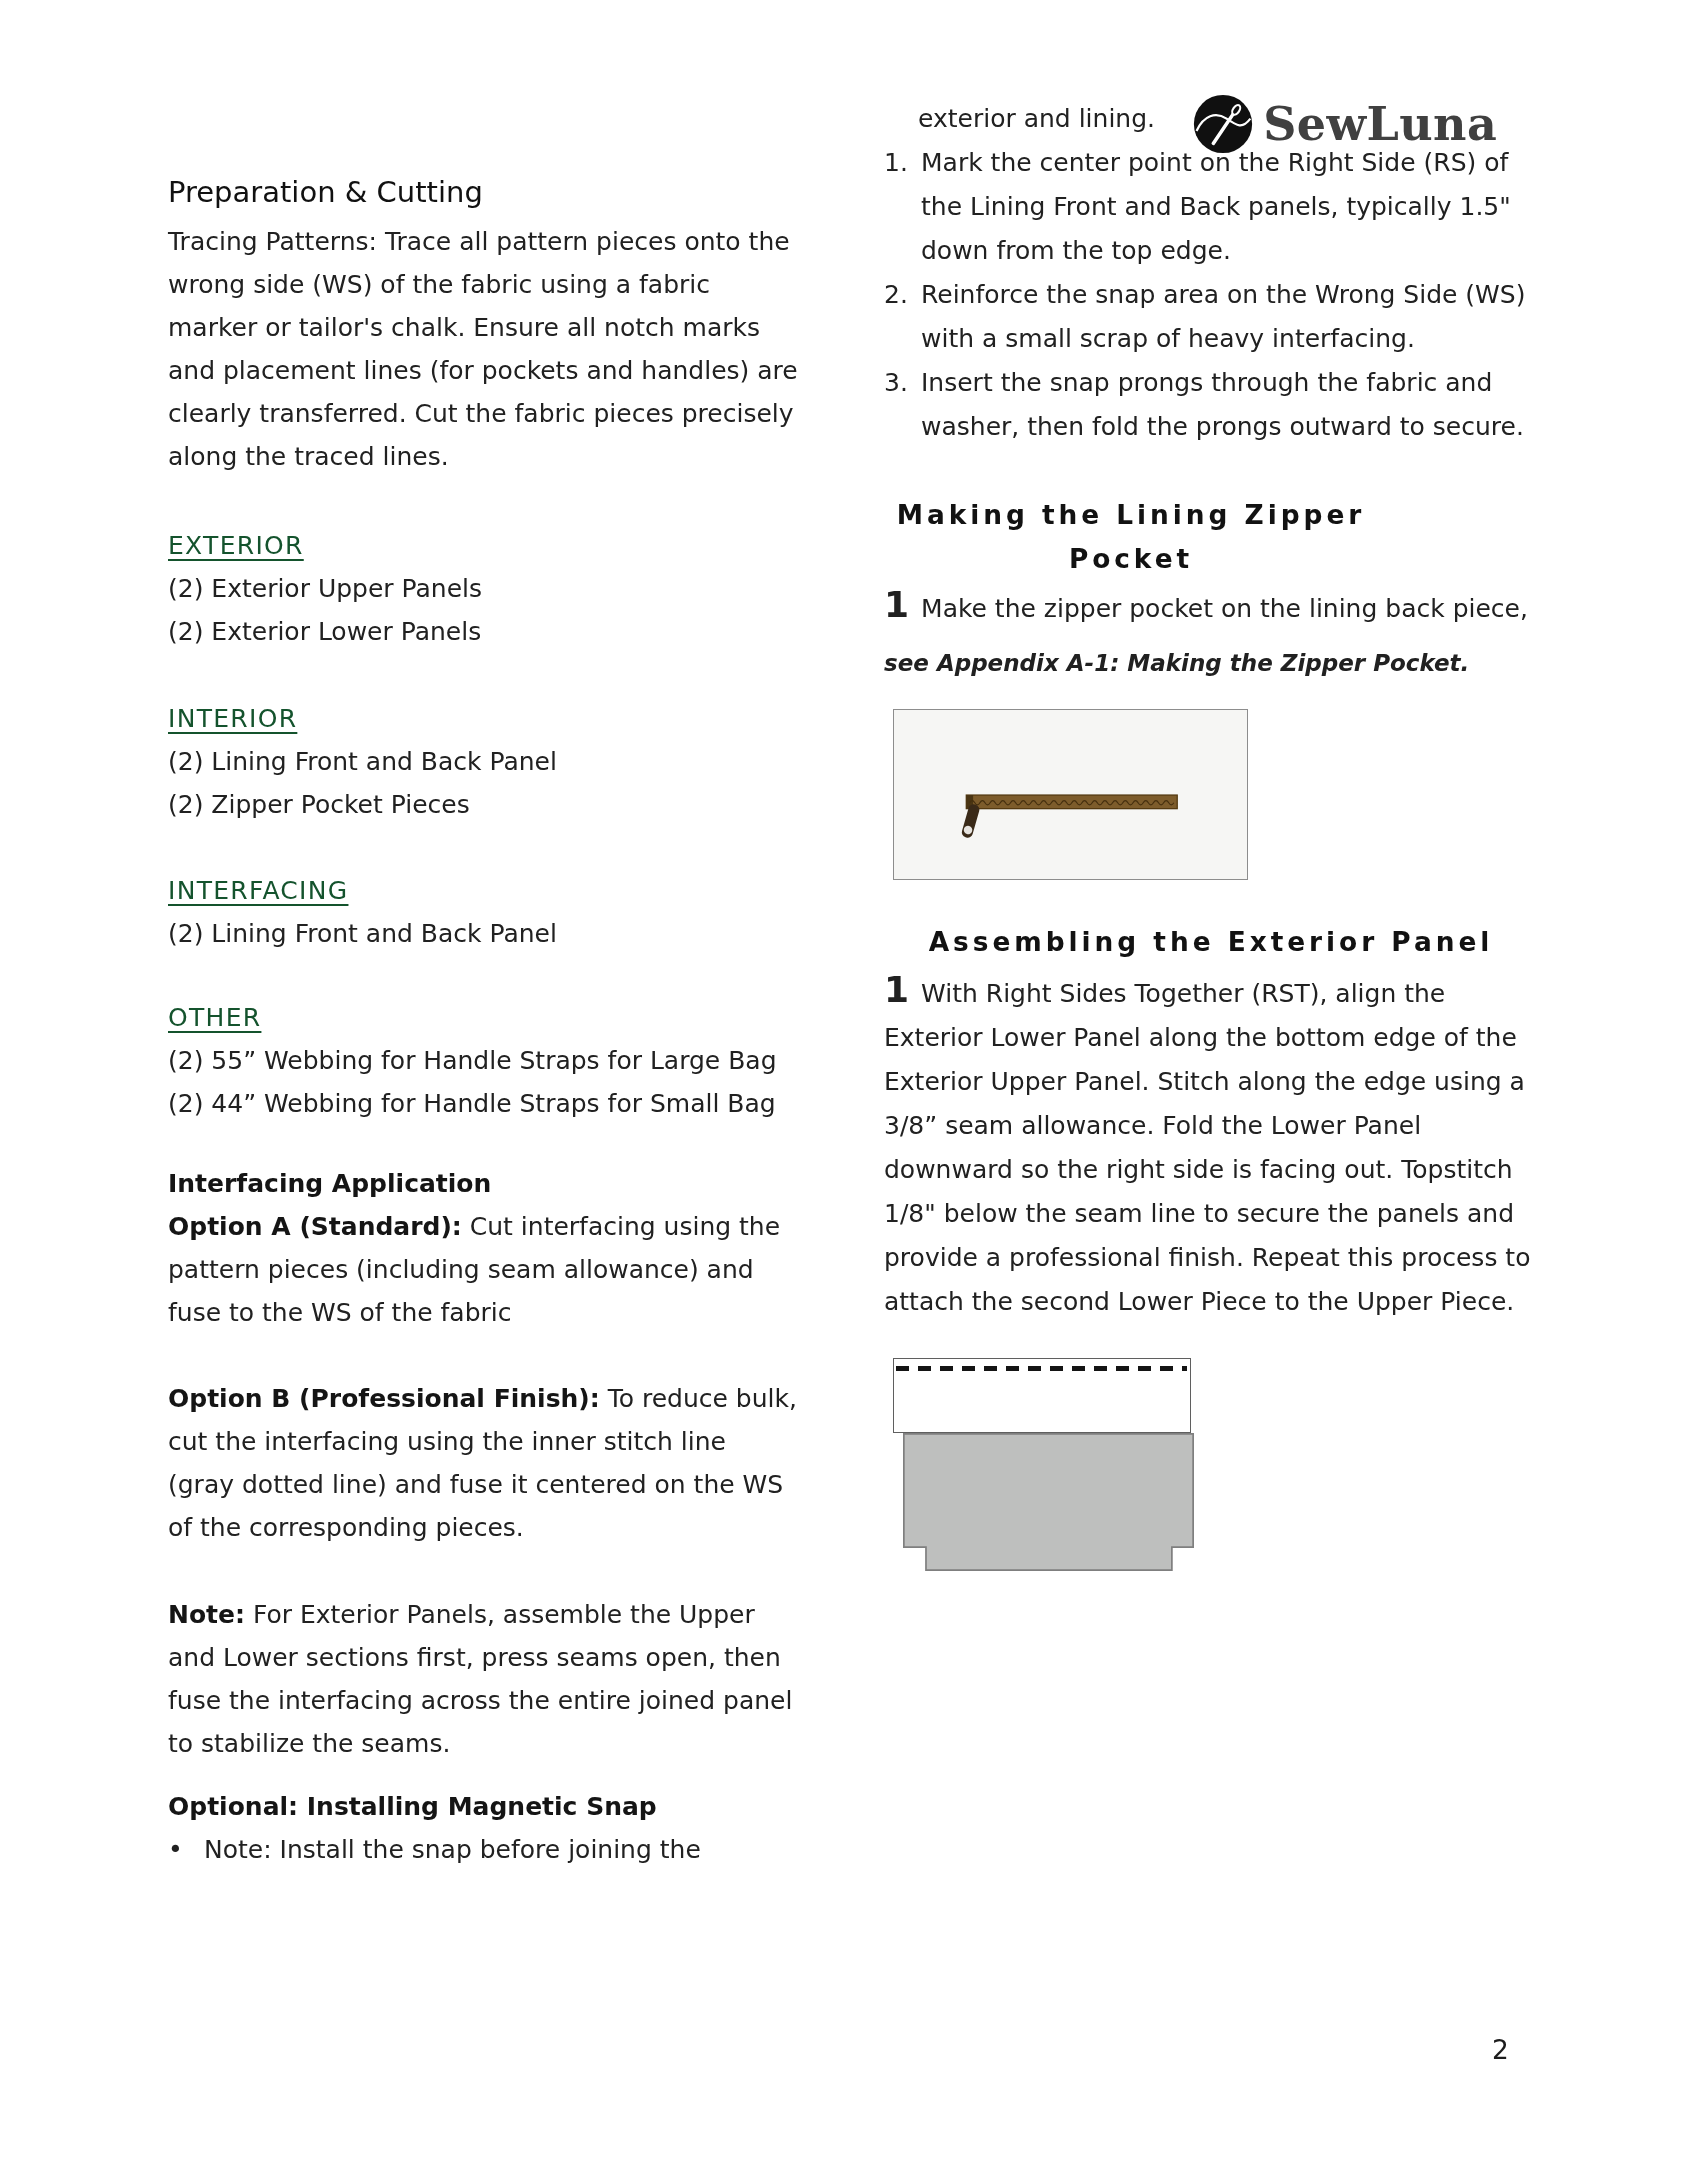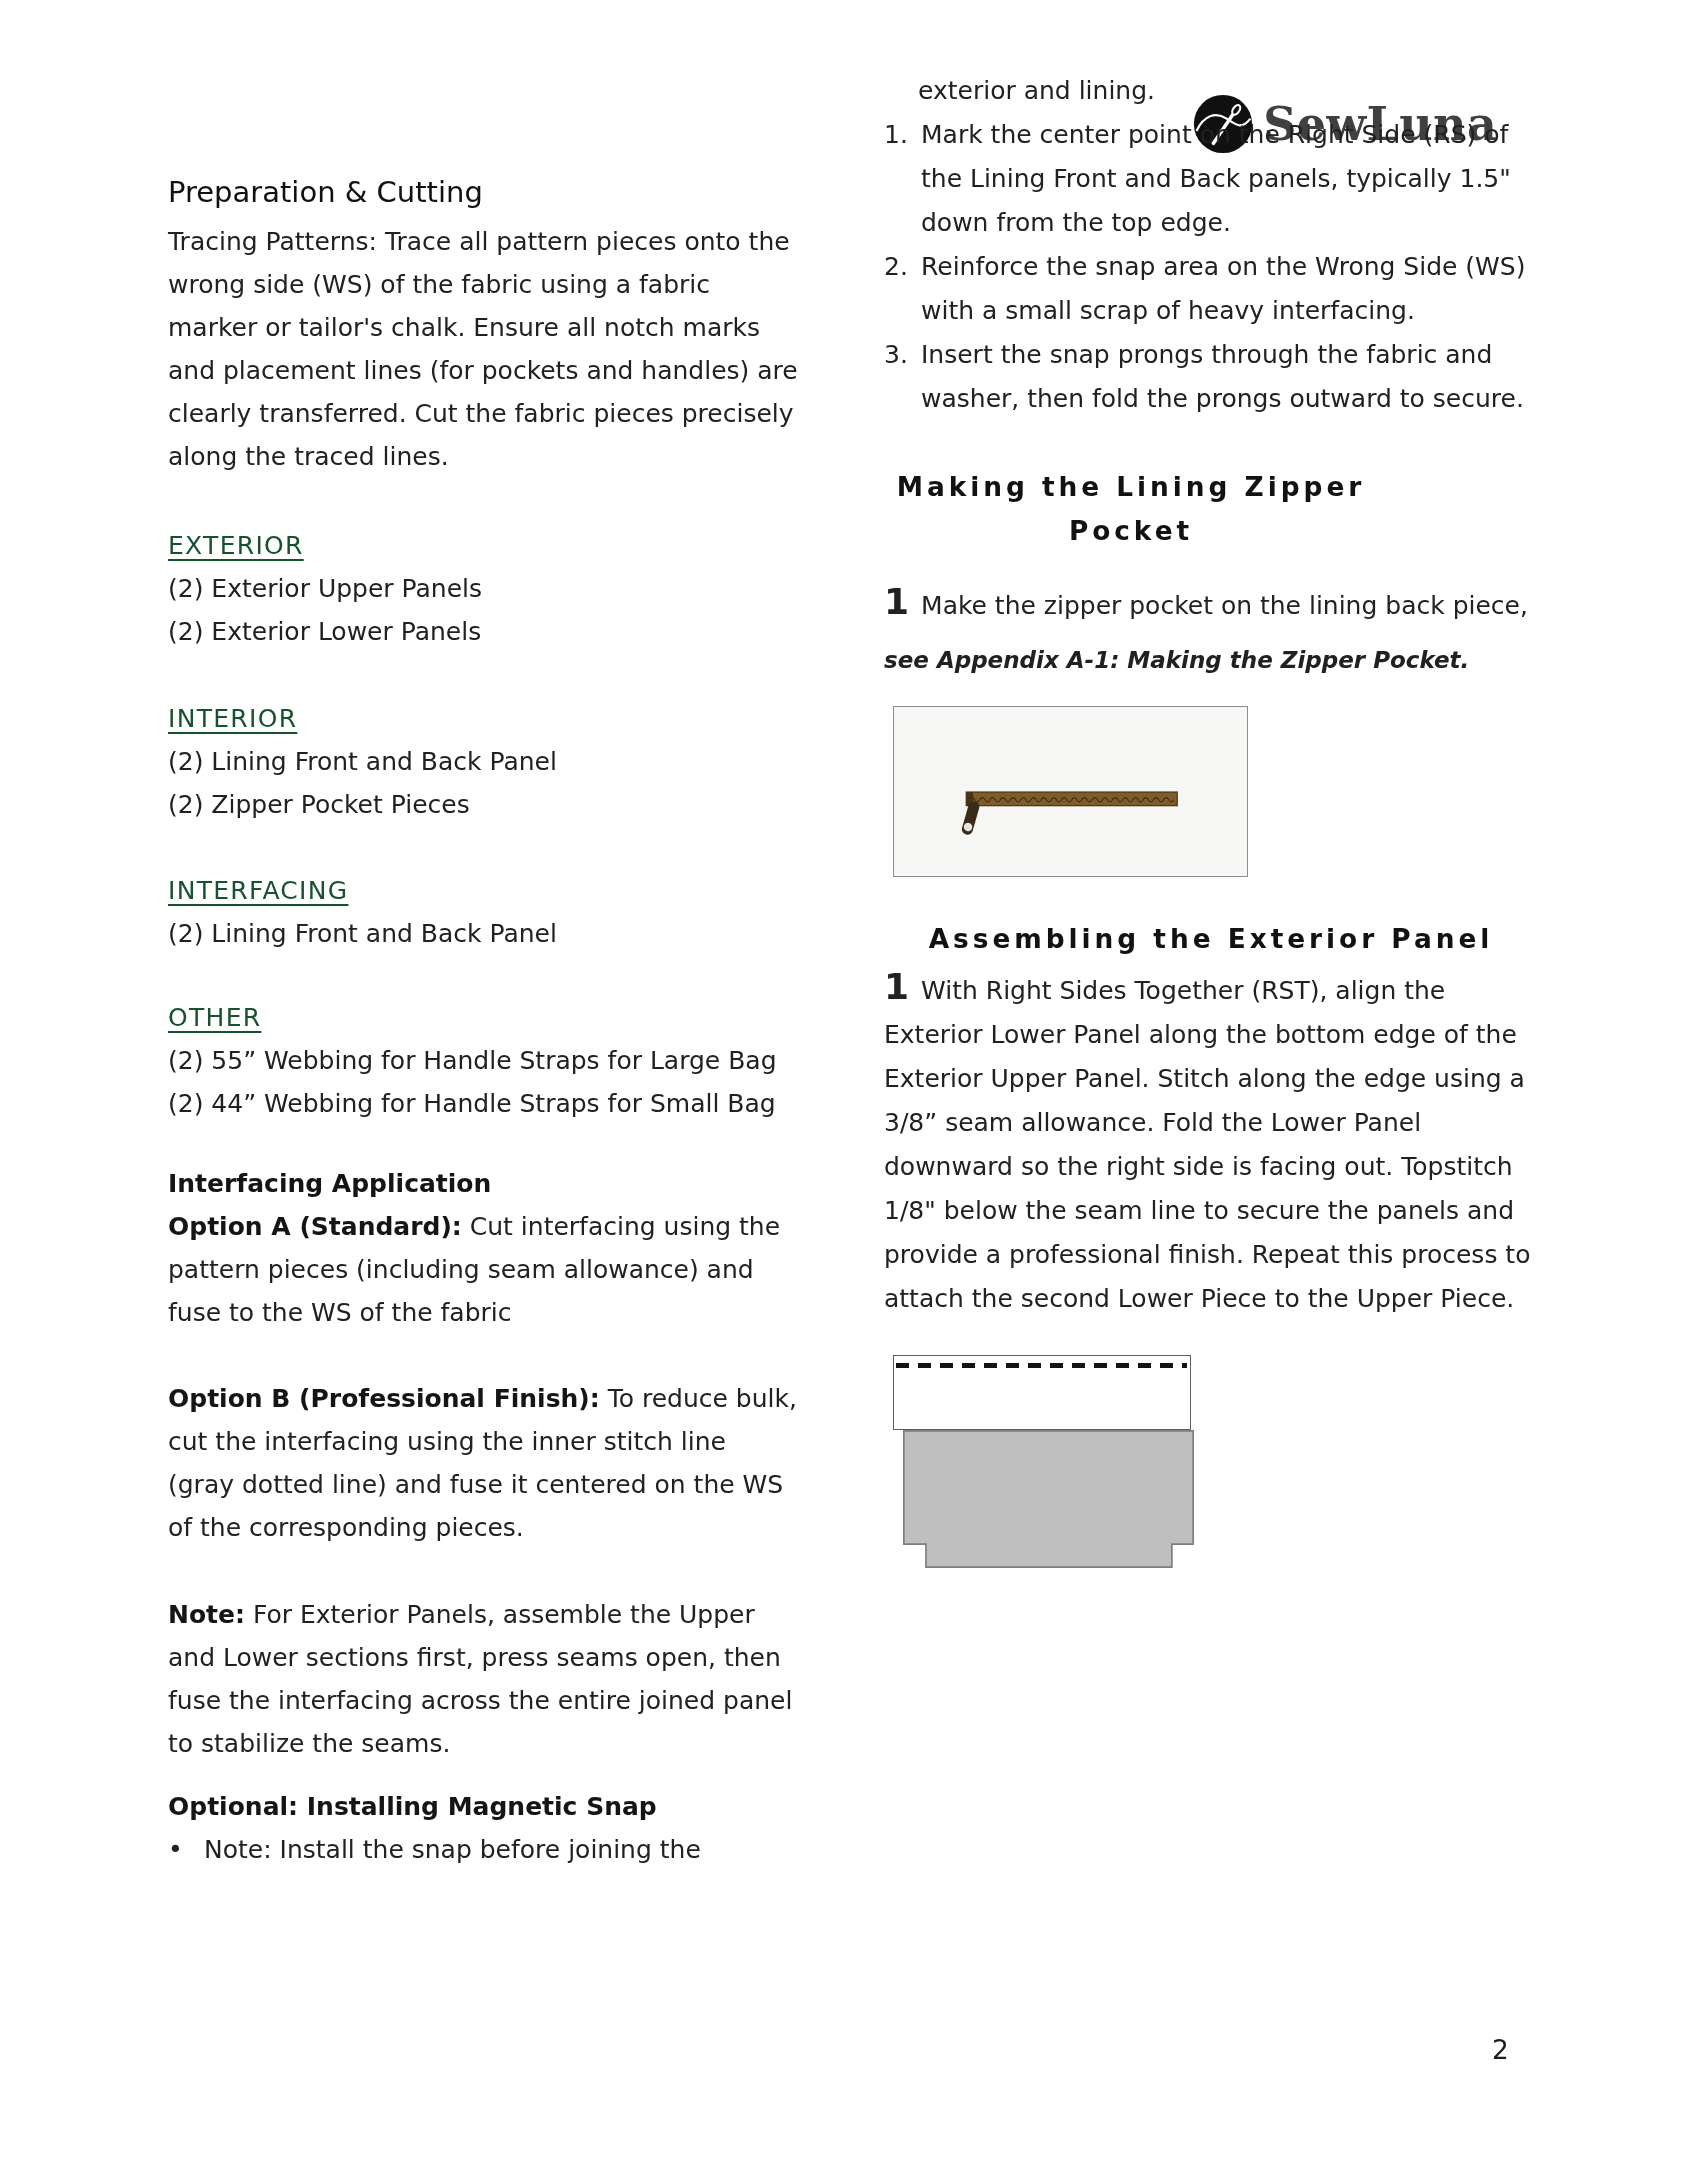--- a/index.html
+++ b/index.html
@@ -32,30 +32,30 @@
   .h3{margin-top:37px;font-weight:700;font-size:25px;line-height:43px;color:#151515;}
   .optB{margin-top:43px;}
   .noteP{margin-top:44px;}
   .h3-snap{margin-top:20px;}
   b{color:#151515;}
 
   .bullet-row{display:flex;}
   .bullet-glyph{width:36px;flex:0 0 36px;}
 
   
-  .cont-line{margin-top:69px;margin-left:34px;}
+  .cont-line{margin-top:97px;margin-left:34px;}
   ol.steps{margin:0;padding:0;list-style:none;}
   ol.steps li{padding-left:37px;text-indent:-37px;max-width:625px;}
   ol.steps .num{display:inline-block;width:37px;text-indent:0;}
 
   .h2{font-weight:700;font-size:26.4px;letter-spacing:0.15em;line-height:44px;color:#121212;text-align:center;}
   .h2-zipper{margin-top:44px;max-width:494px;}
   .h2-assembling{margin-top:40px;}
 
-  .stepP1{margin-top:26px;line-height:54px;}
+  .stepP1{margin-top:1px;line-height:54px;}
   .stepP2{margin-top:7.7px;line-height:44px;}
   .bignum{font-size:36px;font-weight:700;line-height:1;margin-right:12px;}
   .apx{font-weight:700;font-style:italic;font-size:23px;}
 
   
   .fig-zipper{margin:19px 0 0 8.5px;width:353px;height:169px;background:#f6f6f4;
               border:1.7px solid #8d8d8d;position:relative;}
   .fig-zipper svg{position:absolute;inset:0;}
 
   

